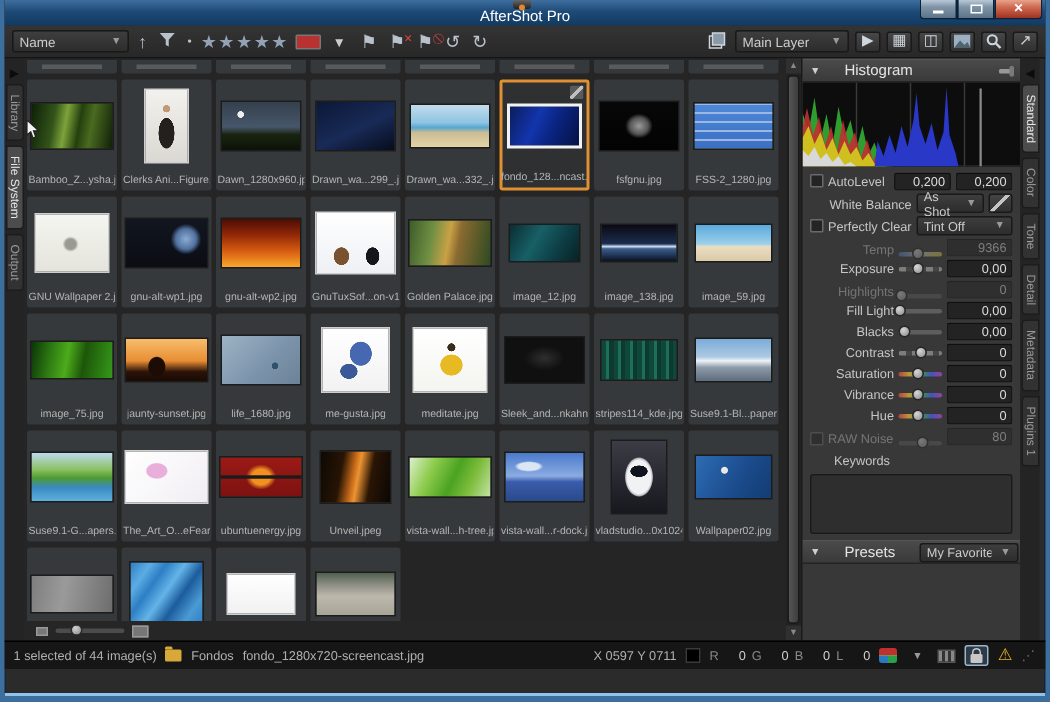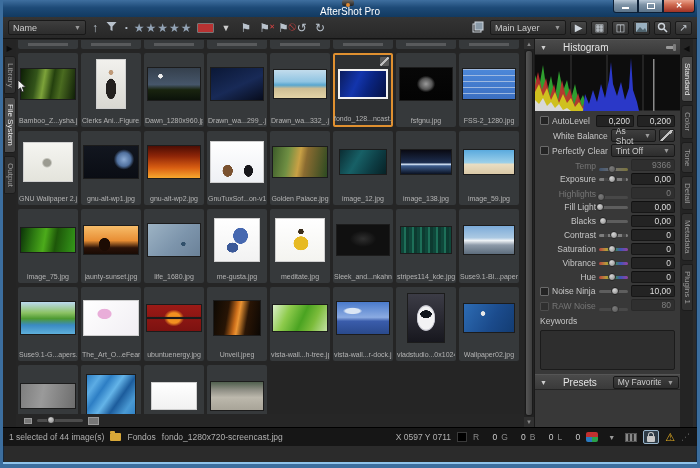--- a/index.html
+++ b/index.html
@@ -95,21 +95,21 @@
   .srow .lz{width:56px;display:flex;align-items:center;justify-content:flex-end;gap:3px;flex:none;}
   .srow .lz.haschk{justify-content:flex-start;}
   .track{flex:1;height:3px;border-radius:2px;position:relative;background:#5e5e5e;}
   .track.ticks{background:repeating-linear-gradient(90deg,#7d7d7d 0 5px,#454545 5px 9px);}
   .track.rainbow{background:linear-gradient(90deg,#b84040,#b89a3a,#3f9a3f,#4055b8,#9a40a0);}
   .track.temp{background:linear-gradient(90deg,#4a7ac0,#c6c6be 52%,#d6c640);}
   .sthumb2{position:absolute;top:-3px;width:8px;height:8px;border-radius:50%;
     background:radial-gradient(circle at 35% 30%,#d6d6d6,#8a8a8a);border:1px solid #262626;}
   .srow .val{width:44px;flex:none;}
   .srow.disabled{opacity:.42;align-items:flex-end;}
-  .kw{font-size:8.5px;color:#c6c6c6;margin:3px 0 2px 0;}
+  .kw{font-size:8.5px;color:#c6c6c6;margin:3px 0 2px 16px;}
   .kwbox{height:40px;background:#2e2e2e;border:1px solid #1b1b1b;border-radius:2px;}
   
   .presets-h .ddsm{flex:none;width:66px;}
   .plus{color:#ddd;font-size:11px;line-height:11px;}
   .fold{width:11px;height:8px;background:#d8a838;border-radius:1px;position:relative;flex:none;}
   .fold:before{content:"";position:absolute;top:-2px;left:0;width:5px;height:2px;background:#d8a838;border-radius:1px 1px 0 0;}
   
   .statusbar{height:19px;background:#161616;border-top:1px solid #000;display:flex;align-items:center;
     padding:0 6px;gap:6px;color:#b0b0b0;font-size:8.5px;position:relative;}
   .blackswatch{width:10px;height:10px;background:#000;border:1px solid #3a3a3a;}
@@ -582,30 +582,20 @@
             </div>
             <div class="srow">
               <span class="lz">
                 <span class="alabel">Hue</span>
               </span>
               <span class="track rainbow">
                 <span class="sthumb2" style="left: calc(46% - 4px);"></span>
               </span>
               <span class="field val">0</span>
             </div>
-            <div class="srow">
-              <span class="lz haschk">
-                <span class="chk"></span>
-                <span class="alabel">Noise Ninja</span>
-              </span>
-              <span class="track ">
-                <span class="sthumb2" style="left: calc(55% - 4px);"></span>
-              </span>
-              <span class="field val">10,00</span>
-            </div>
             <div class="srow disabled">
               <span class="lz haschk">
                 <span class="chk"></span>
                 <span class="alabel">RAW Noise</span>
               </span>
               <span class="track ">
                 <span class="sthumb2" style="left: calc(55% - 4px);"></span>
               </span>
               <span class="field val">80</span>
             </div>

